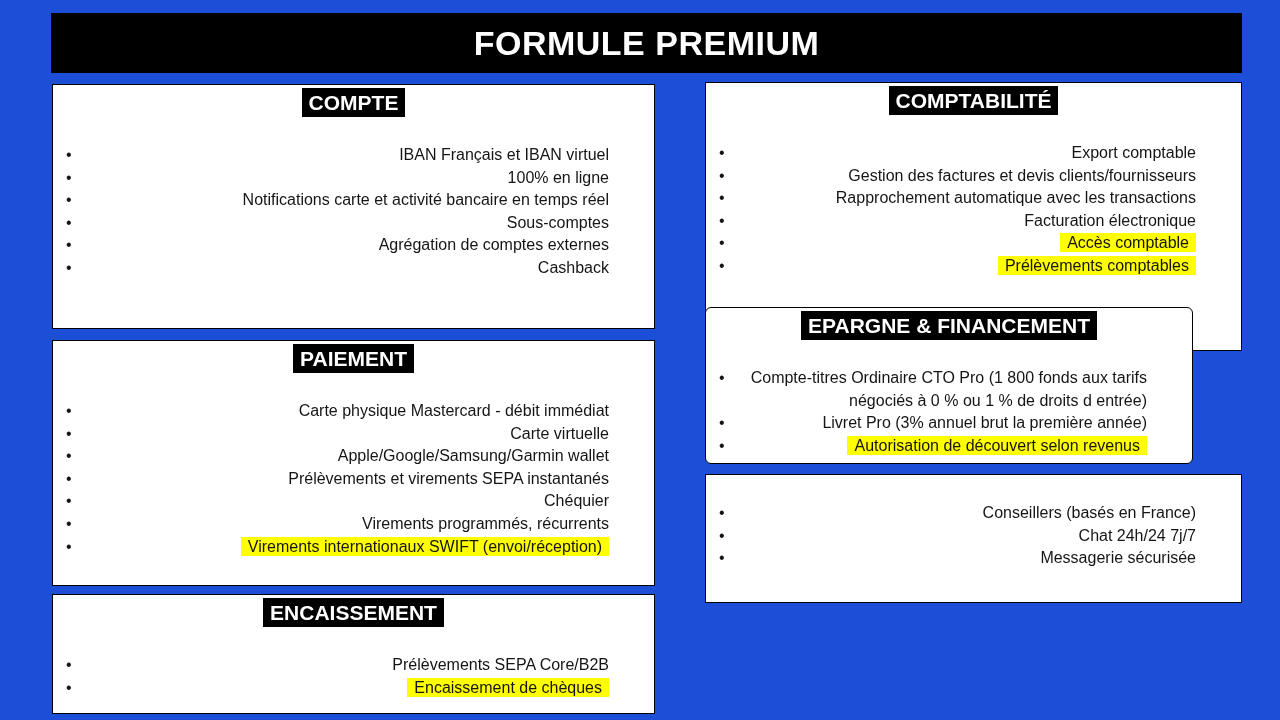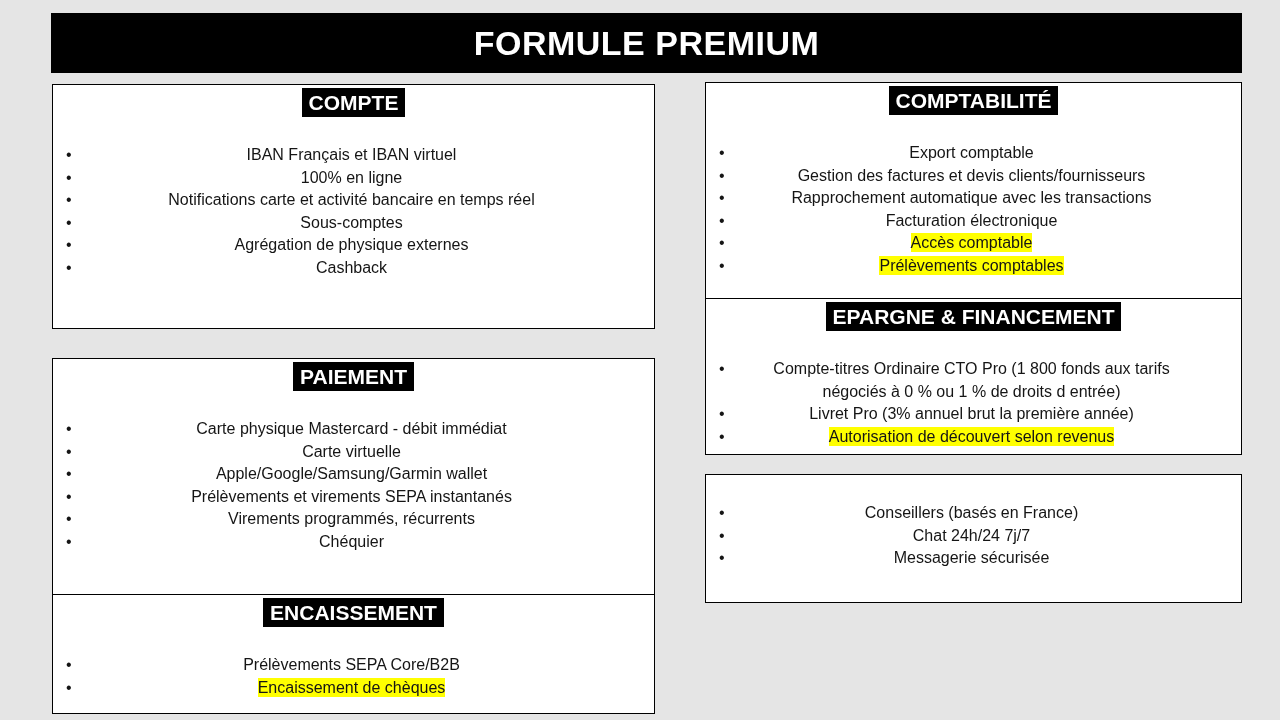--- a/index.html
+++ b/index.html
@@ -1,68 +1,69 @@
 <!DOCTYPE html>
 <html><head>
 <meta charset="utf-8">
 <style>
   html,body{margin:0;padding:0;background:#ffffff;}
   body{width:1280px;height:720px;font-family:"Liberation Sans","DejaVu Sans",sans-serif;}
-  .stage{position:relative;width:1280px;height:720px;background:#e5e5e5;overflow:hidden;}
+  .stage{position:relative;width:1280px;height:720px;background:#1d4ed8;overflow:hidden;}
 
   .banner{position:absolute;left:51px;top:13px;width:1191px;height:60px;background:#000000;
           display:flex;align-items:center;justify-content:center;}
   .banner .t{color:#ffffff;font-weight:700;font-size:34px;letter-spacing:0.5px;}
 
   .box{position:absolute;background:#ffffff;border:1.5px solid #000000;box-sizing:border-box;
        text-align:center;}
   .box .hd{display:inline-block;margin-top:3px;background:#000000;color:#ffffff;
            font-size:21px;font-weight:700;line-height:27px;padding:1px 7px;}
-  .box ul{list-style:none;margin:27px 0 0 0;padding:0;text-align:center;}
+  .box ul{list-style:none;margin:27px 0 0 0;padding:0;text-align:right;}
   .box li{position:relative;padding:0 45px 0 41px;font-size:16px;line-height:22.6px;color:#151515;}
   .box li::before{content:"\2022";position:absolute;left:13px;top:0;color:#151515;}
-  .hl{background:#ffff00;padding:1px 0;}
+  .hl{background:#ffff00;padding:1px 7px;}
 
   #box-compte       {left:52px; top:84px; width:603px;height:245px;}
-  #box-paiement     {left:52px; top:340px;width:603px;height:246px;margin-top:18px;}
+  #box-paiement     {left:52px; top:340px;width:603px;height:246px;}
   #box-encaissement {left:52px; top:594px;width:603px;height:120px;}
   #box-comptabilite {left:705px;top:82px; width:537px;height:269px;}
-  #box-epargne      {left:705px;top:298px;width:537px;height:157px;}
+  #box-epargne      {left:705px;top:307px;width:488px;height:157px;border-radius:6px;}
   #box-supports     {left:705px;top:474px;width:537px;height:129px;}
 </style>
 </head>
 <body>
 
 <div class="stage">
 
   <div class="banner">
     <span class="t">FORMULE PREMIUM</span>
   </div>
 
   <div class="box" id="box-compte">
     <span class="hd">COMPTE</span>
     <ul>
       <li><span>IBAN Français et IBAN virtuel</span></li>
       <li><span>100% en ligne</span></li>
       <li><span>Notifications carte et activité bancaire en temps réel</span></li>
       <li><span>Sous-comptes</span></li>
-      <li><span>Agrégation de physique externes</span></li>
+      <li><span>Agrégation de comptes externes</span></li>
       <li><span>Cashback</span></li>
     </ul>
   </div>
 
   <div class="box" id="box-paiement">
     <span class="hd">PAIEMENT</span>
     <ul>
       <li><span>Carte physique Mastercard - débit immédiat</span></li>
       <li><span>Carte virtuelle</span></li>
       <li><span>Apple/Google/Samsung/Garmin wallet</span></li>
       <li><span>Prélèvements et virements SEPA instantanés</span></li>
+      <li><span>Chéquier</span></li>
       <li><span>Virements programmés, récurrents</span></li>
-      <li><span>Chéquier</span></li>
+      <li><span class="hl">Virements internationaux SWIFT (envoi/réception)</span></li>
     </ul>
   </div>
 
   <div class="box" id="box-encaissement">
     <span class="hd">ENCAISSEMENT</span>
     <ul>
       <li><span>Prélèvements SEPA Core/B2B</span></li>
       <li><span class="hl">Encaissement de chèques</span></li>
     </ul>
   </div>

